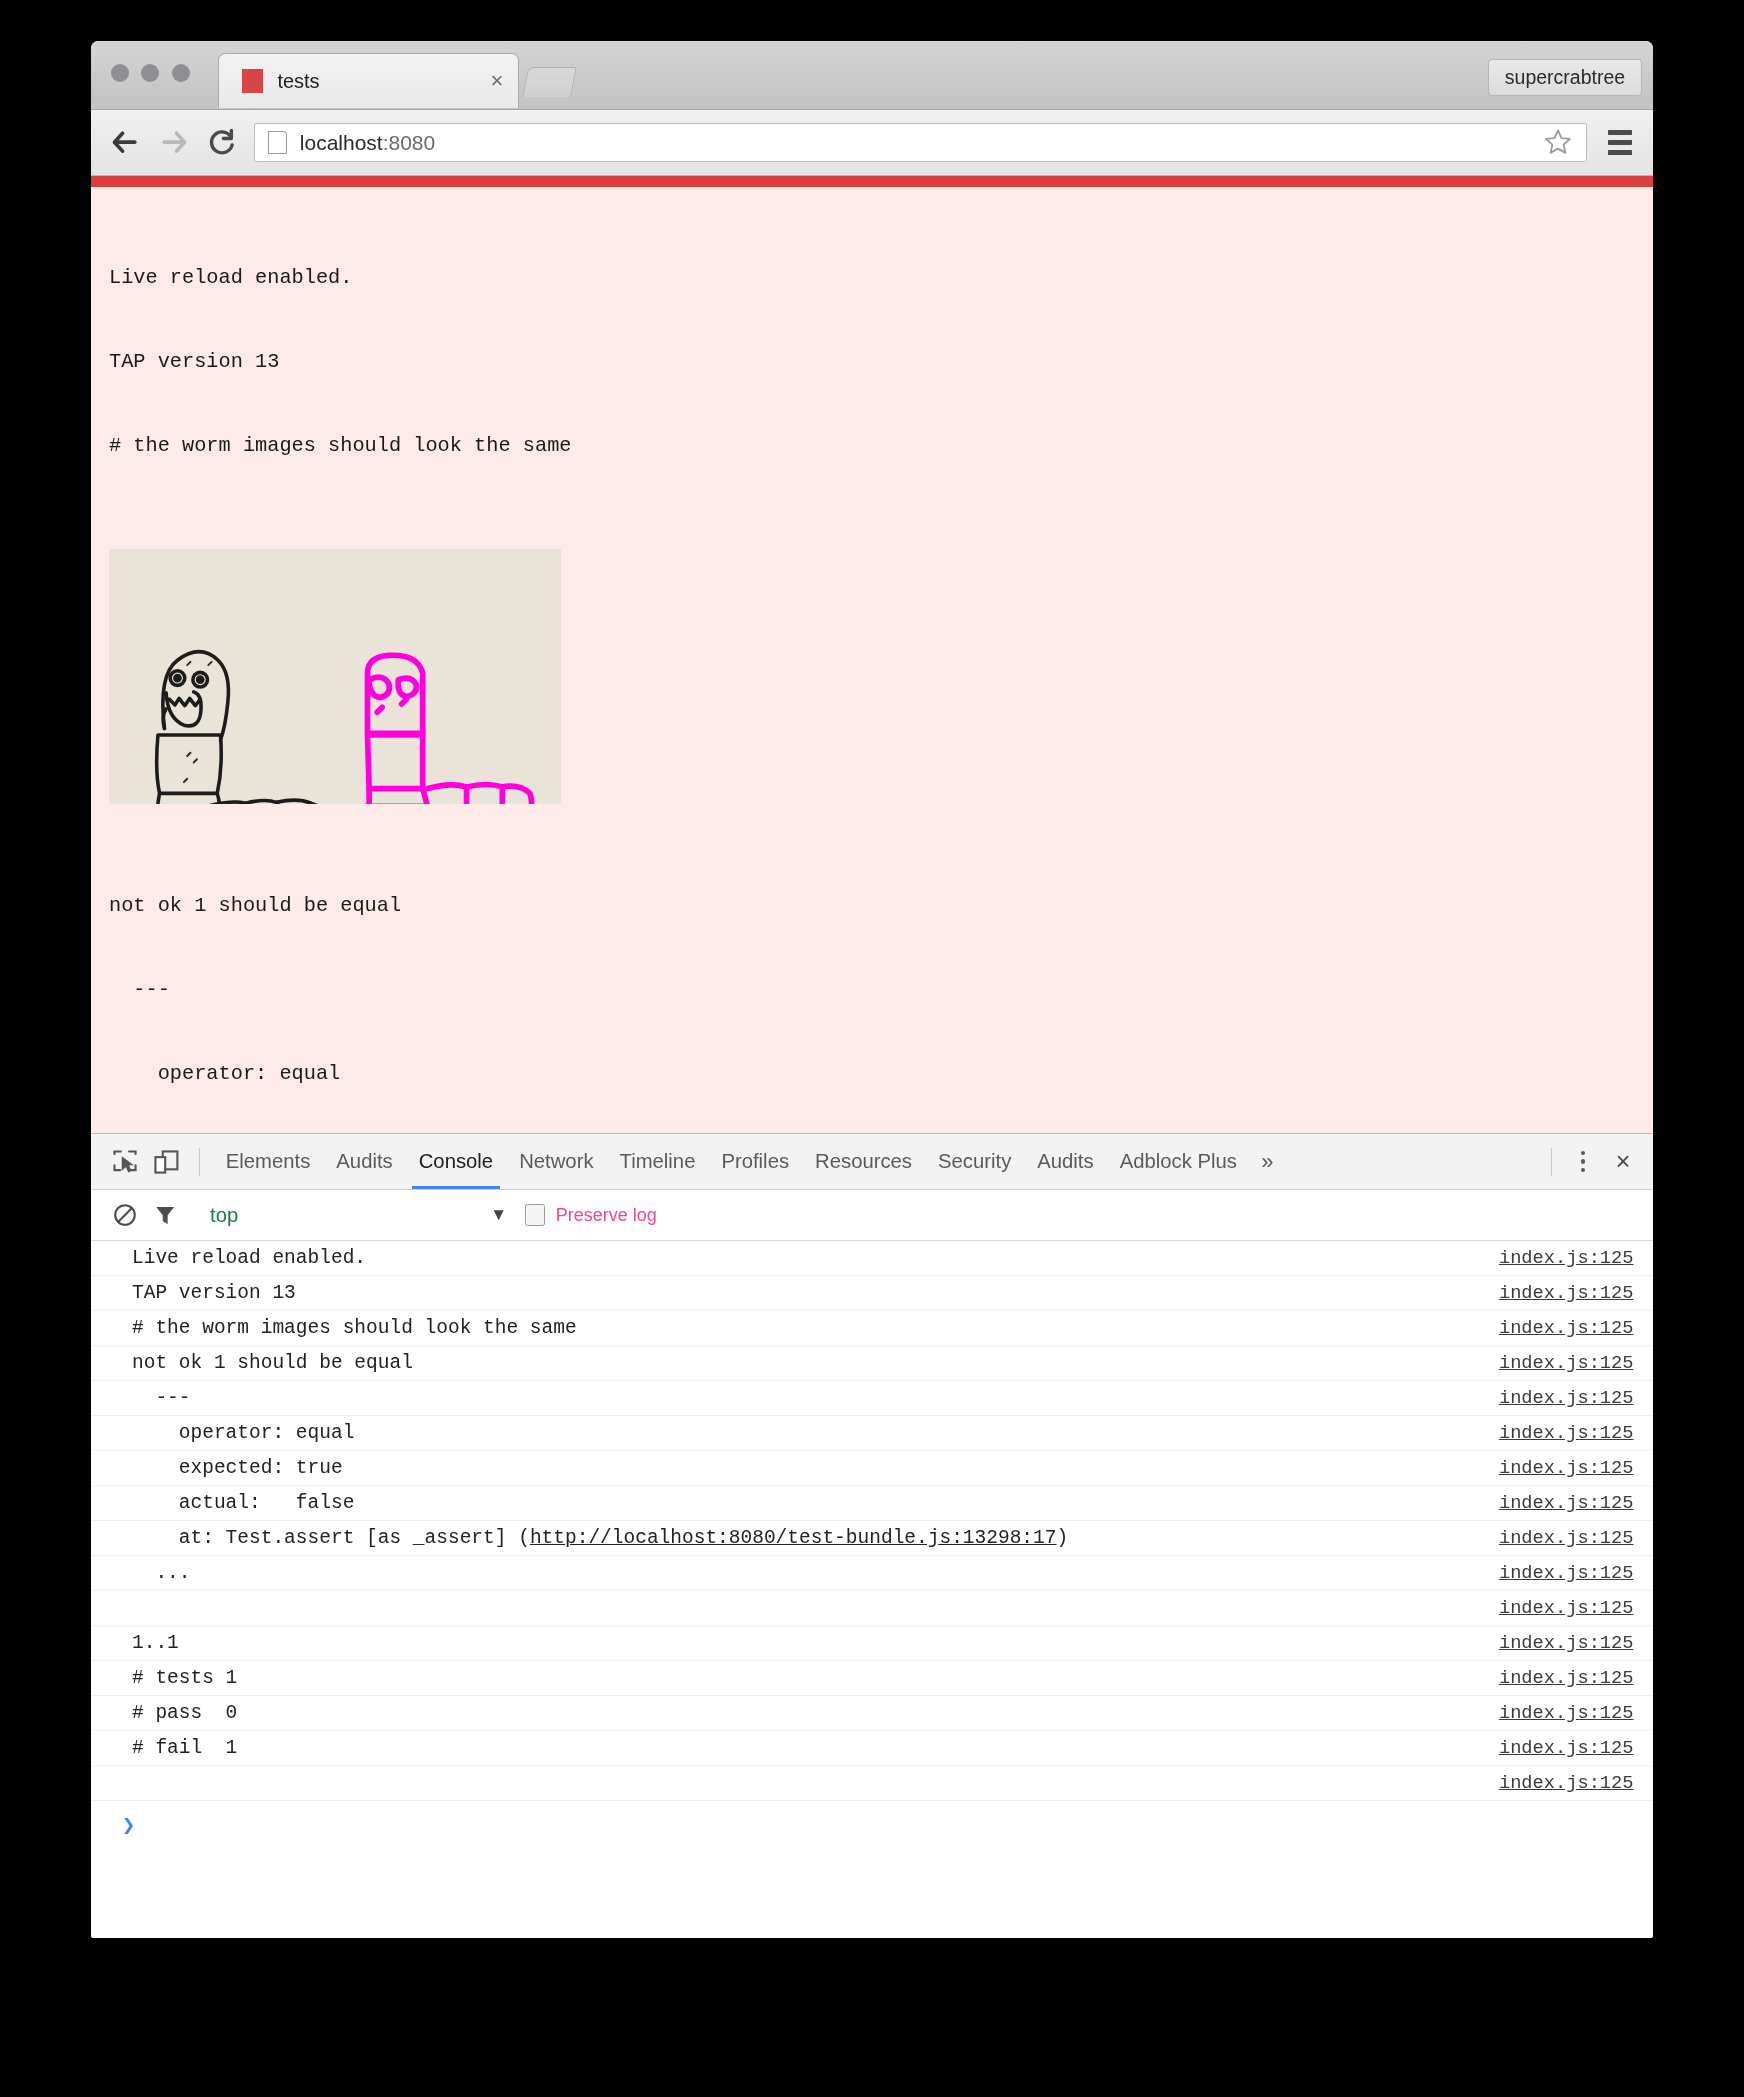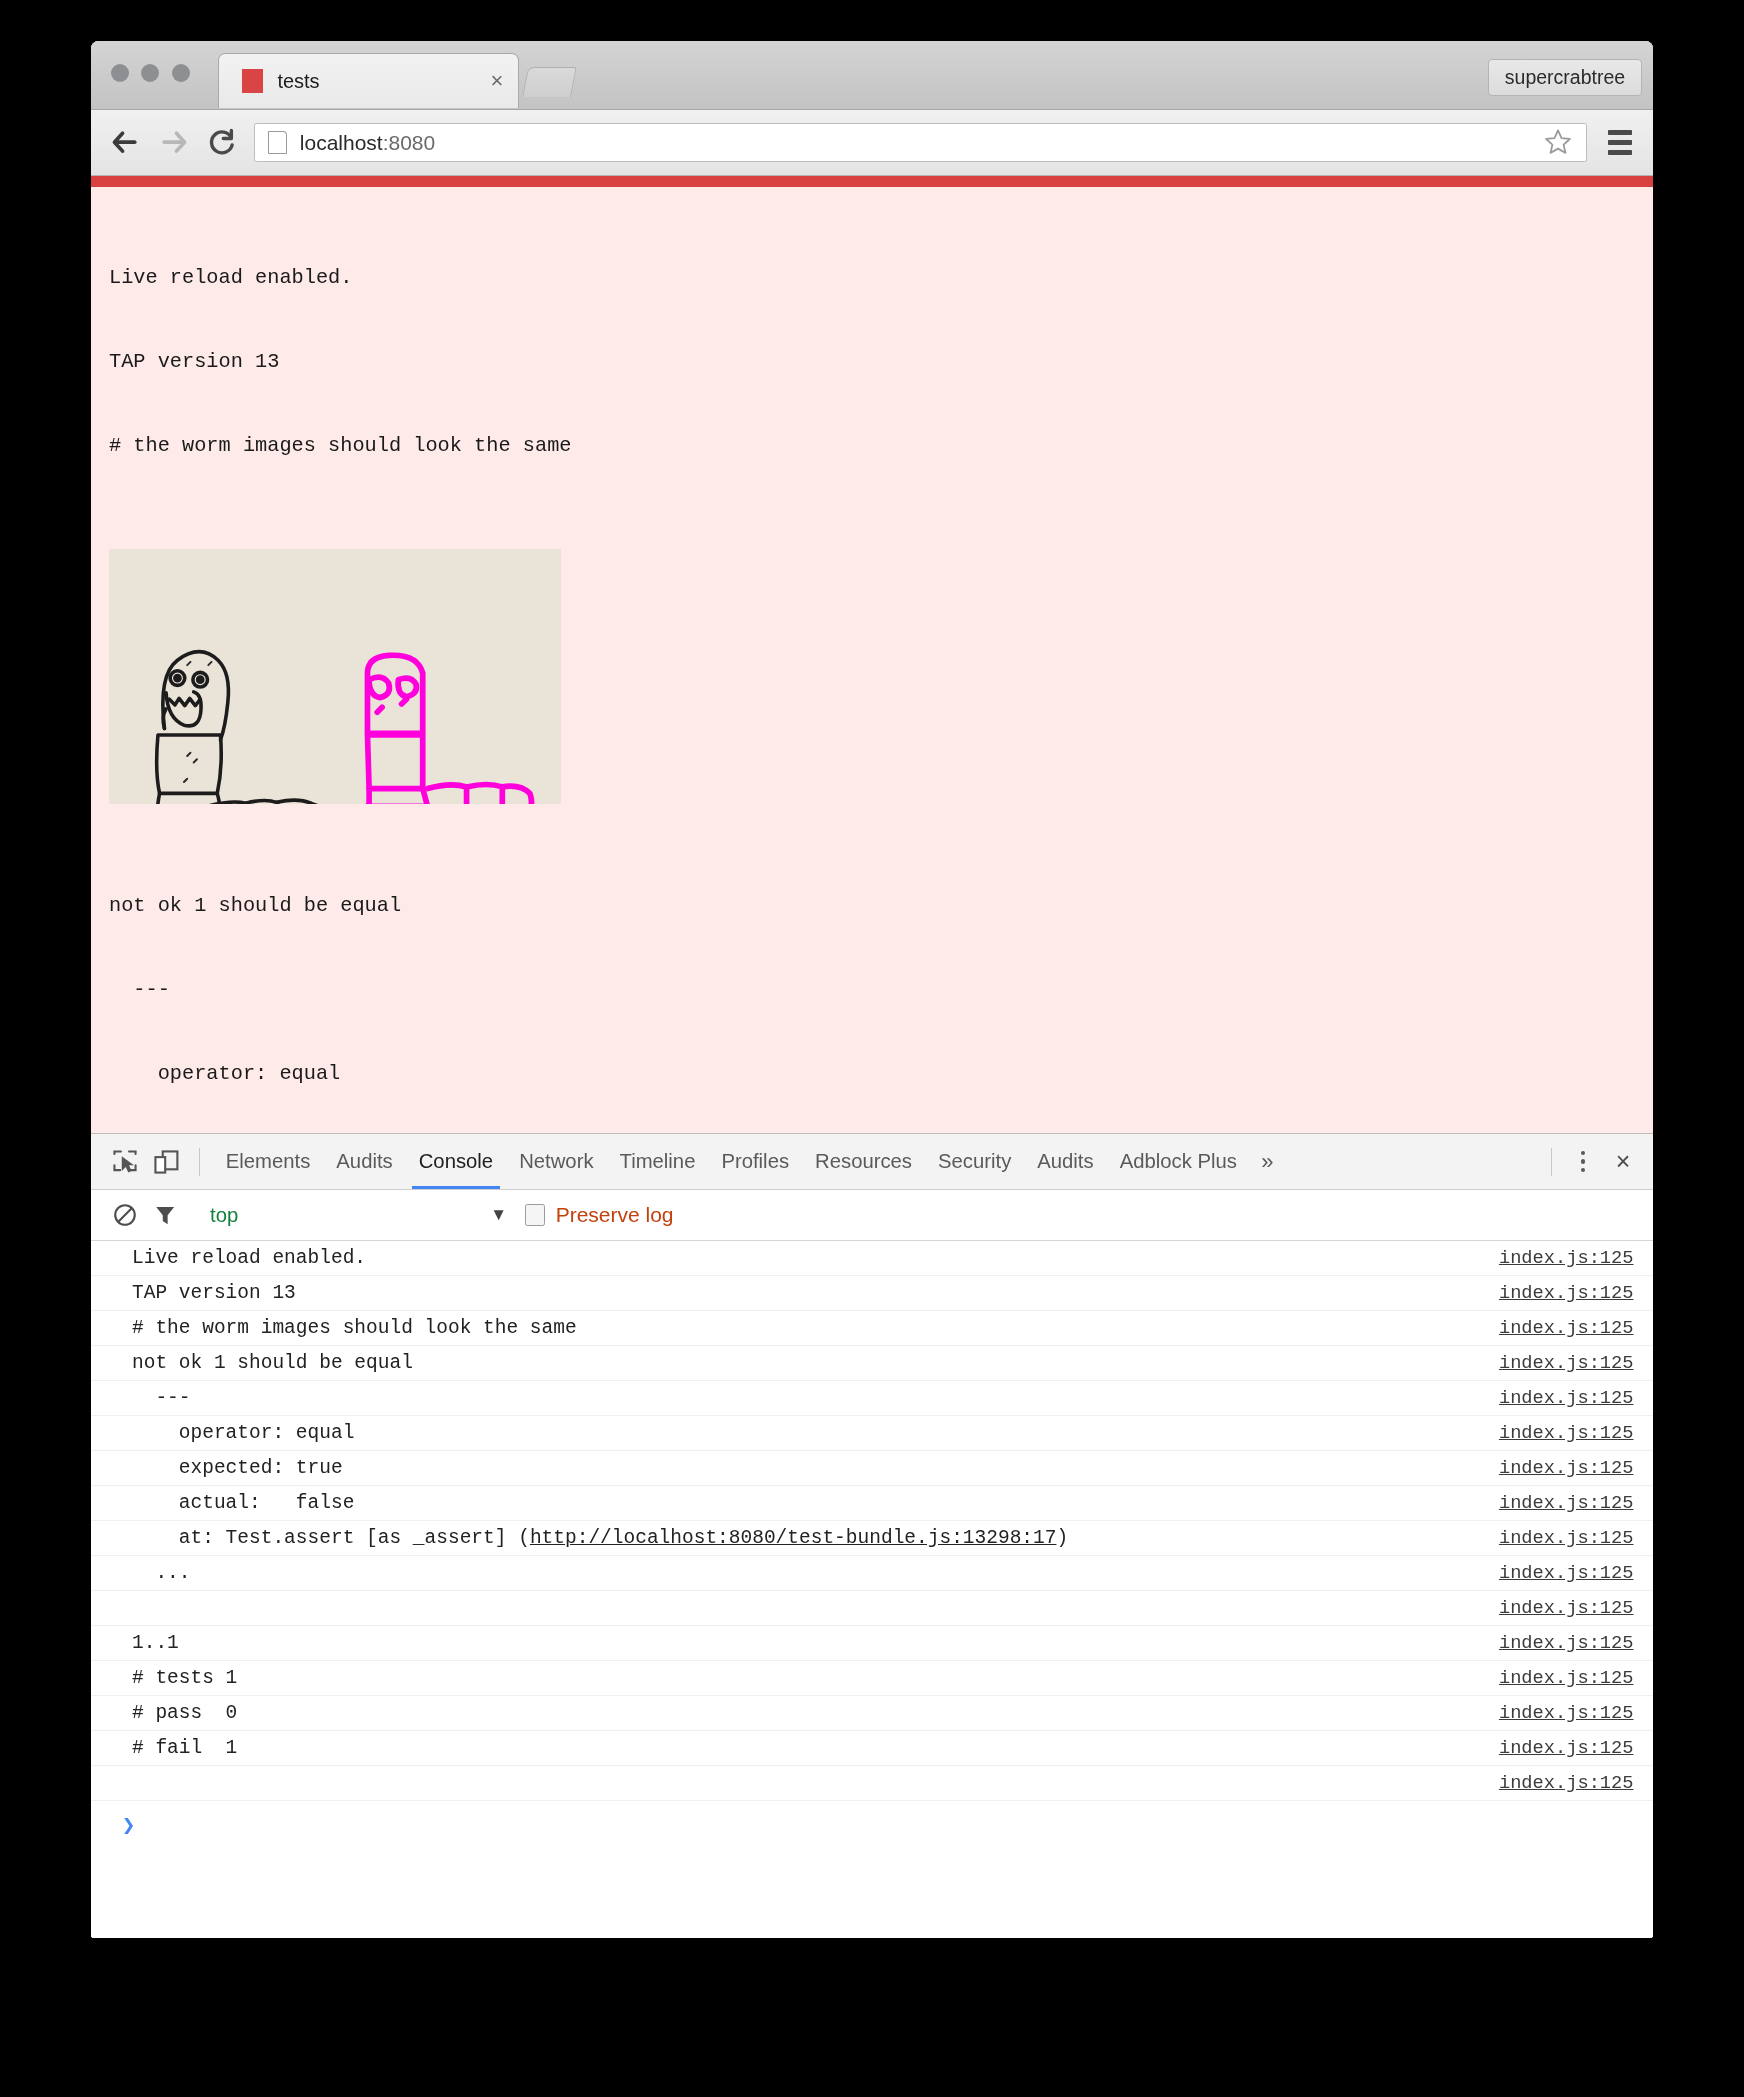--- a/index.html
+++ b/index.html
@@ -316,22 +316,22 @@
   }
   .preserve-box {
     width: 18px;
     height: 19.5px;
     border: 1.3px solid #9b9b9b;
     border-radius: 2.4px;
     background: #f5f5f5;
     margin-left: 18px;
   }
   .preserve-label {
-    font-size: 21px;
-    color: #c2410c;
+    font-size: 18px;
+    color: #ec4899;
     margin-left: 10.6px;
   }
 
   
   .console-body {
     flex: 1 1 auto;
     overflow: hidden;
     background: #ffffff;
   }
   .msg-row {

